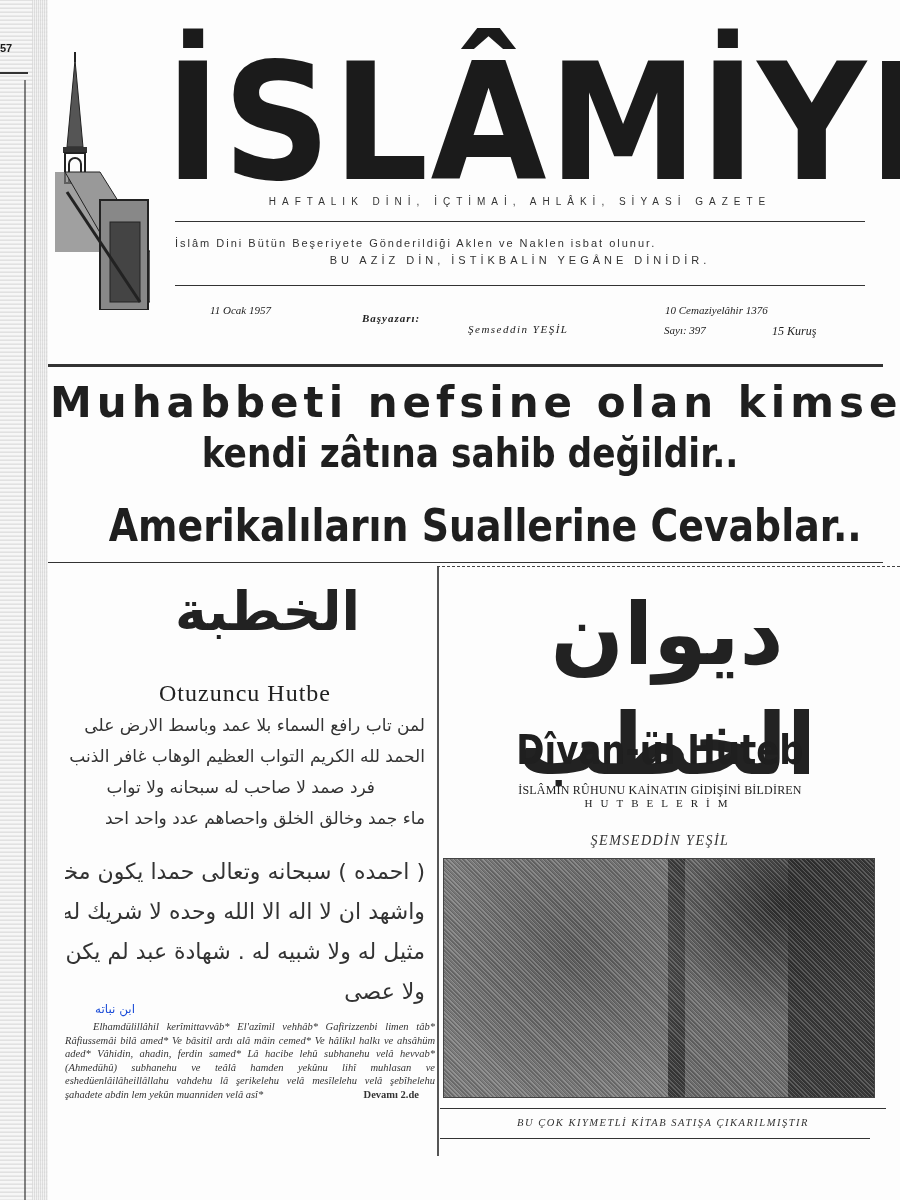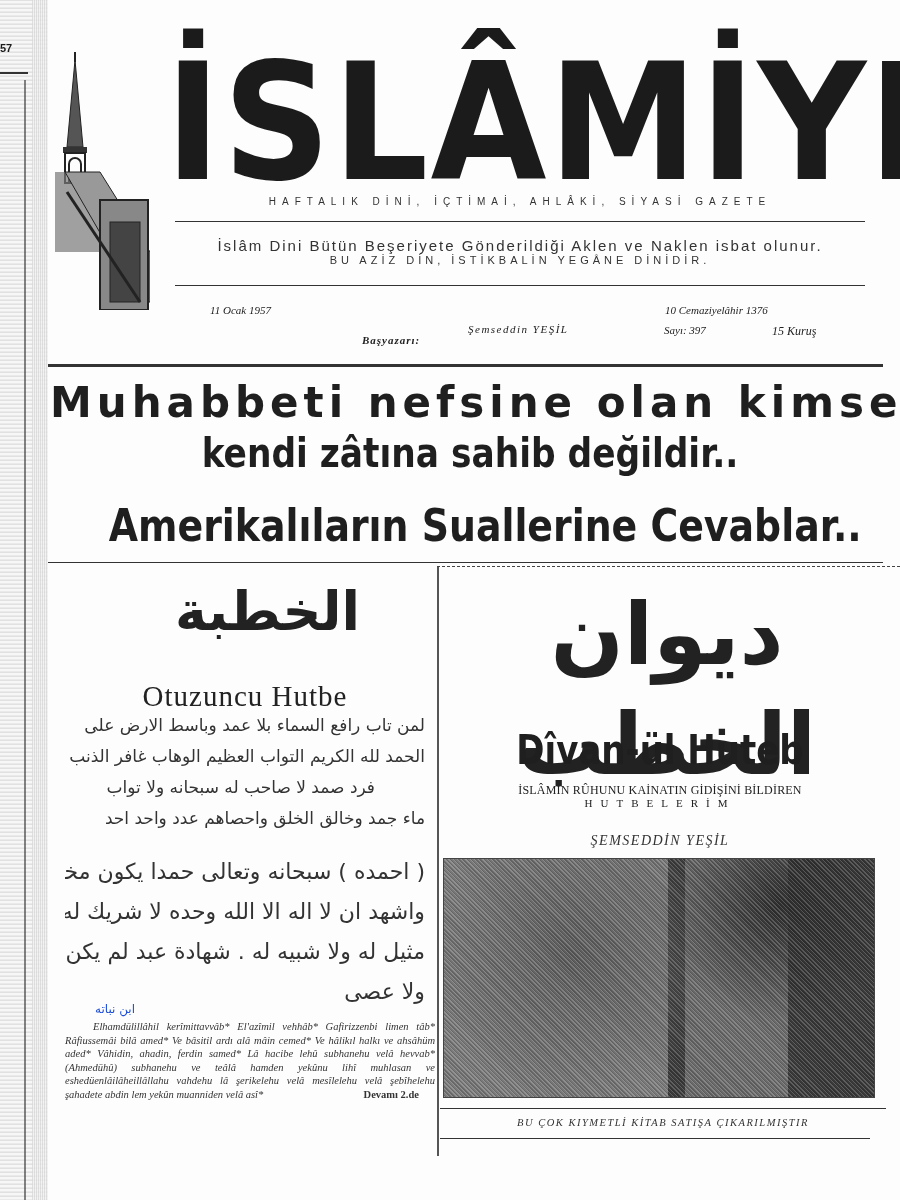--- a/index.html
+++ b/index.html
@@ -18,42 +18,42 @@
 
     
     .minbar { position:absolute; left:55px; top:52px; width:95px; height:258px; }
     .title { position:absolute; left:165px; top:42px; width:720px; height:150px;
       font-family: "DejaVu Sans", sans-serif; font-weight: bold; font-size: 150px; line-height: 150px;
       letter-spacing: 2px; color: #1b1b1b; transform: scaleY(1.08); transform-origin: top left;
       white-space: nowrap; }
     .subtitle { position:absolute; left:175px; top:196px; width:690px; text-align:center;
       font-family: "Liberation Sans", sans-serif; font-size: 10px; letter-spacing: 6px; color:#333; }
     .hr { position:absolute; height:1px; background:#333; }
-    .motto1 { position:absolute; left:175px; top:237px; width:690px; text-align:center;
-      font-family: "Liberation Sans", sans-serif; font-size: 15px; letter-spacing: 2px; color:#333; }
+    .motto1 { position:absolute; left:175px; top:237px; width:690px; text-align:left;
+      font-family: "Liberation Sans", sans-serif; font-size: 11px; letter-spacing: 2px; color:#333; }
     .motto2 { position:absolute; left:175px; top:254px; width:690px; text-align:center;
       font-family: "Liberation Sans", sans-serif; font-size: 11px; letter-spacing: 4px; color:#333; }
 
     .meta { position:absolute; font-size: 11px; color:#222; white-space:nowrap;font-style:italic; }
     .meta.b { font-weight: bold; letter-spacing: 1px; }
 
     
     .hl { position:absolute; left:50px; width:840px; text-align:center; white-space:nowrap;
       font-family: "DejaVu Sans", sans-serif; font-weight:bold; color:#1f1f1f; }
     .hl1 { top:378px; font-size: 42px; letter-spacing: 5px; }
     .hl2 { top:430px; font-size: 40px; transform: scaleX(.86); }
     .hl3 { top:500px; font-size: 44px; transform: scaleX(.86); }
 
     
     .col-left { position:absolute; left:55px; top:570px; width:380px; height:600px; }
     .col-divider { position:absolute; left:437px; top:566px; width:2px; height:590px; background:#2a2a2a; opacity:.8; }
     .calligraphy { position:absolute; font-family: "DejaVu Sans", sans-serif; color:#222; direction: rtl; }
     .cal-left { left:120px; top:10px; font-size: 54px; font-weight:bold; }
     .hutbe-title { position:absolute; left:0; top:110px; width:380px; text-align:center;
-      font-size: 29px; color:#222; letter-spacing: 1px; }
+      font-size: 24px; color:#222; letter-spacing: 1px; }
     .arabic { position:absolute; left:10px; width:360px; direction: rtl; text-align: justify;
       font-family: "DejaVu Sans", sans-serif; color:#333; white-space: nowrap; overflow: hidden; }
     .ar-small { font-size: 17px; line-height: 31px; top:140px; }
     .ar-large { font-size: 22px; line-height: 40px; top:282px; }
     .ar-end { position:absolute; font-family:"DejaVu Sans", sans-serif; direction: rtl; color:#1d4ed8; }
     .translit { position:absolute; left:10px; top:450px; width:370px; font-style: italic;
       font-size: 10.5px; line-height: 13.5px; color:#333; text-align: justify; text-indent: 28px; }
     .continued { font-style: normal; font-weight: bold; float:right; margin-right: 16px; }
 
     
@@ -106,21 +106,21 @@
 
 <div class="title">İSLÂMİYET</div>
 <div class="subtitle">HAFTALIK DİNİ, İÇTİMAİ, AHLÂKİ, SİYASİ GAZETE</div>
 <div class="hr" style="left:175px; top:221px; width:690px;"></div>
 <div class="motto1">İslâm Dini Bütün Beşeriyete Gönderildiği Aklen ve Naklen isbat olunur.</div>
 <div class="motto2">BU AZİZ DİN, İSTİKBALİN YEGÂNE DİNİDİR.</div>
 <div class="hr" style="left:175px; top:285px; width:690px;"></div>
 
 <div class="meta" style="left:210px; top:304px;">11 Ocak 1957</div>
 <div class="meta" style="left:665px; top:304px;">10 Cemaziyelâhir 1376</div>
-<div class="meta b" style="left:362px; top:334px;text-align:right;">Başyazarı:</div>
+<div class="meta b" style="left:362px; top:312px;text-align:right;">Başyazarı:</div>
 <div class="meta b" style="left:468px; top:323px; font-weight:normal; letter-spacing:1.5px;">Şemseddin YEŞİL</div>
 <div class="meta" style="left:664px; top:324px;">Sayı: 397</div>
 <div class="meta" style="left:772px; top:324px; font-size:12px;">15 Kuruş</div>
 
 <div class="hr" style="left:48px; top:364px; width:835px; height:3px; background:#333;"></div>
 
 <div class="hl hl1">Muhabbeti nefsine olan kimse</div>
 <div class="hl hl2">kendi zâtına sahib değildir..</div>
 <div class="hl hl3">Amerikalıların Suallerine Cevablar..</div>
 

